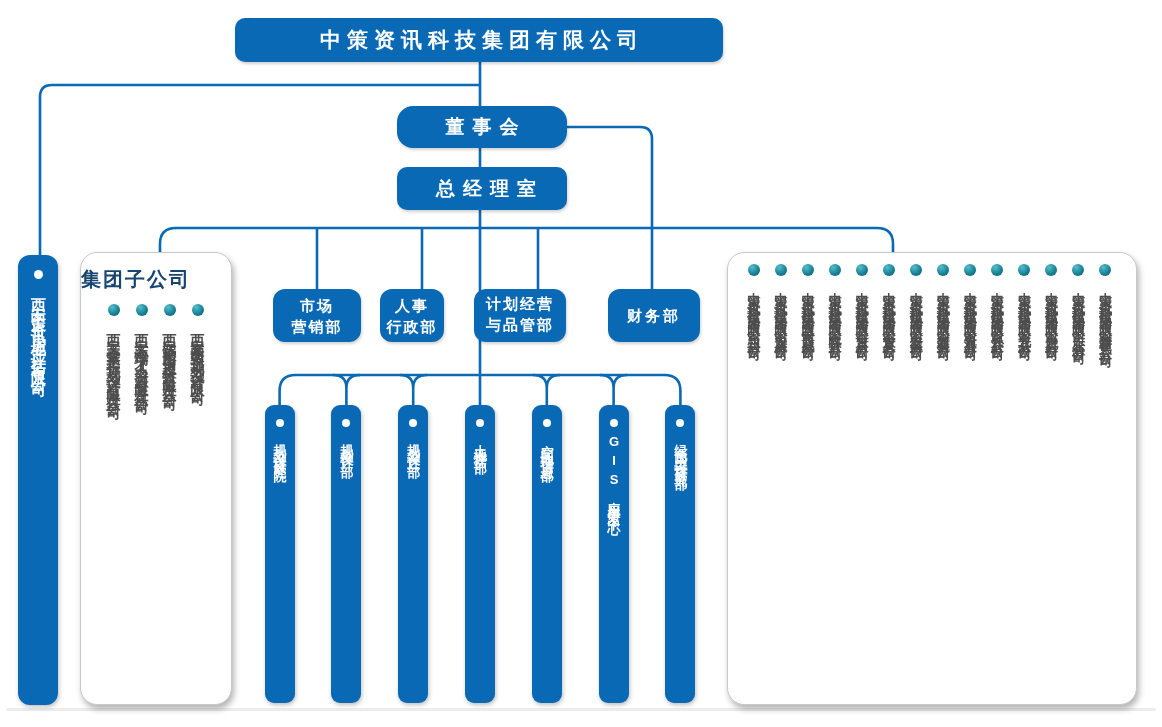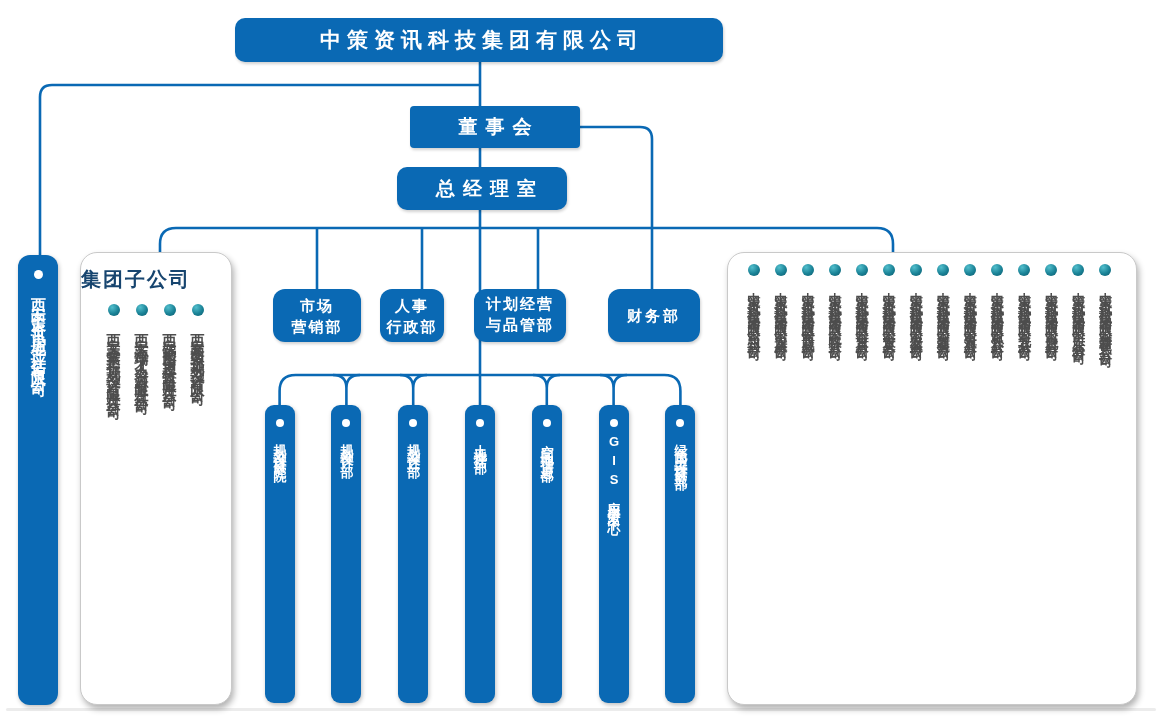--- a/index.html
+++ b/index.html
@@ -12,22 +12,22 @@
   svg.lines{position:absolute;left:0;top:0;z-index:1;}
   
   .bluebox{
     position:absolute;z-index:2;background:#0a69b4;color:#ffffff;
     display:flex;align-items:center;justify-content:center;
     font-weight:bold;box-sizing:border-box;
     box-shadow:1px 2px 3px rgba(0,0,0,0.18);
   }
   .rootbox{left:235px;top:18px;width:488px;height:44px;border-radius:10px;
     font-size:21px;letter-spacing:6px;padding-left:6px;justify-content:center;}
-  .boardbox{left:397px;top:106px;width:170px;height:42px;border-radius:4px;
-    font-size:19px;letter-spacing:8px;padding-left:8px;margin-left:13px;}
+  .boardbox{left:397px;top:106px;width:170px;height:42px;border-radius:16px;
+    font-size:19px;letter-spacing:8px;padding-left:8px;}
   .gmbox{left:397px;top:167px;width:170px;height:43px;border-radius:10px;
     font-size:19px;letter-spacing:8px;padding-left:16px;}
   .dept{height:53px;top:289px;border-radius:12px;font-size:15px;}
   .dept-label{white-space:pre-line;text-align:center;line-height:21px;letter-spacing:2px;}
   
   .pill{
     position:absolute;z-index:2;background:#0a69b4;border-radius:9px;
     display:flex;flex-direction:column;align-items:center;
     box-shadow:1px 2px 4px rgba(0,0,0,0.25);
   }

